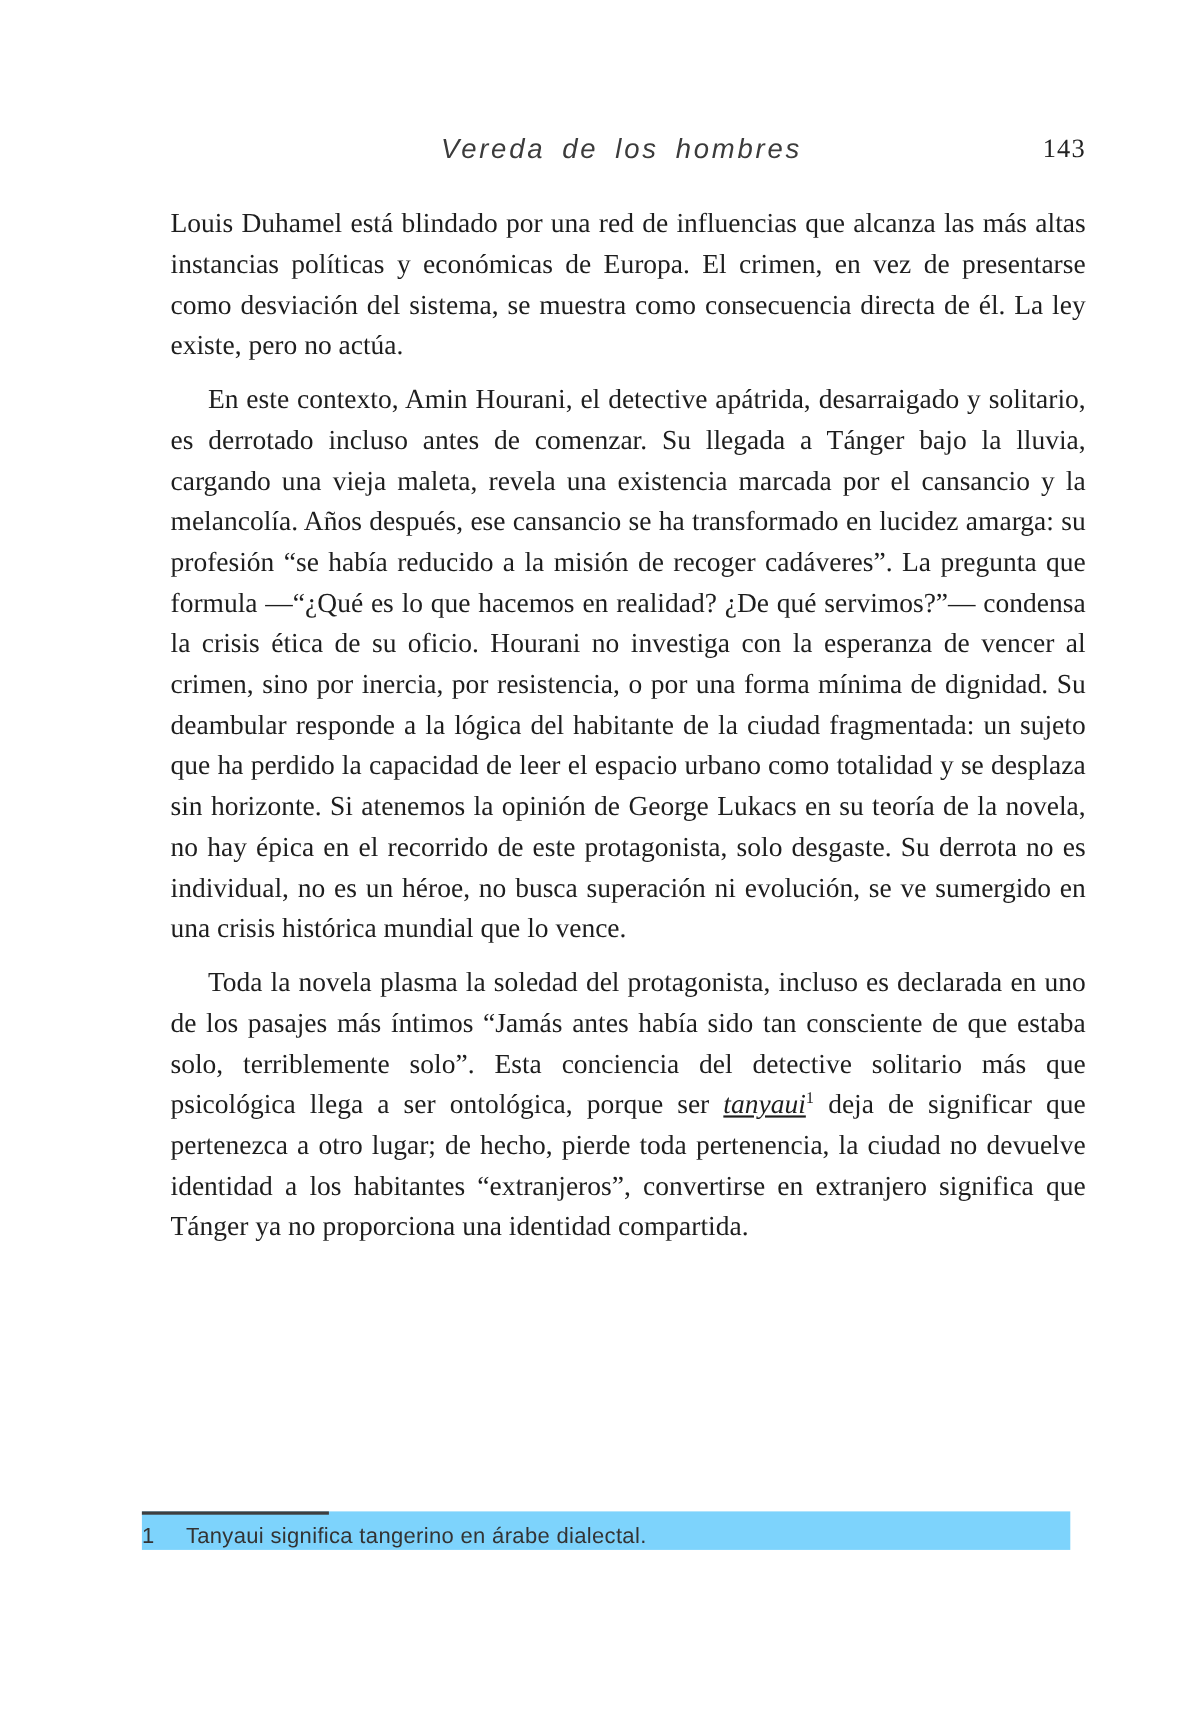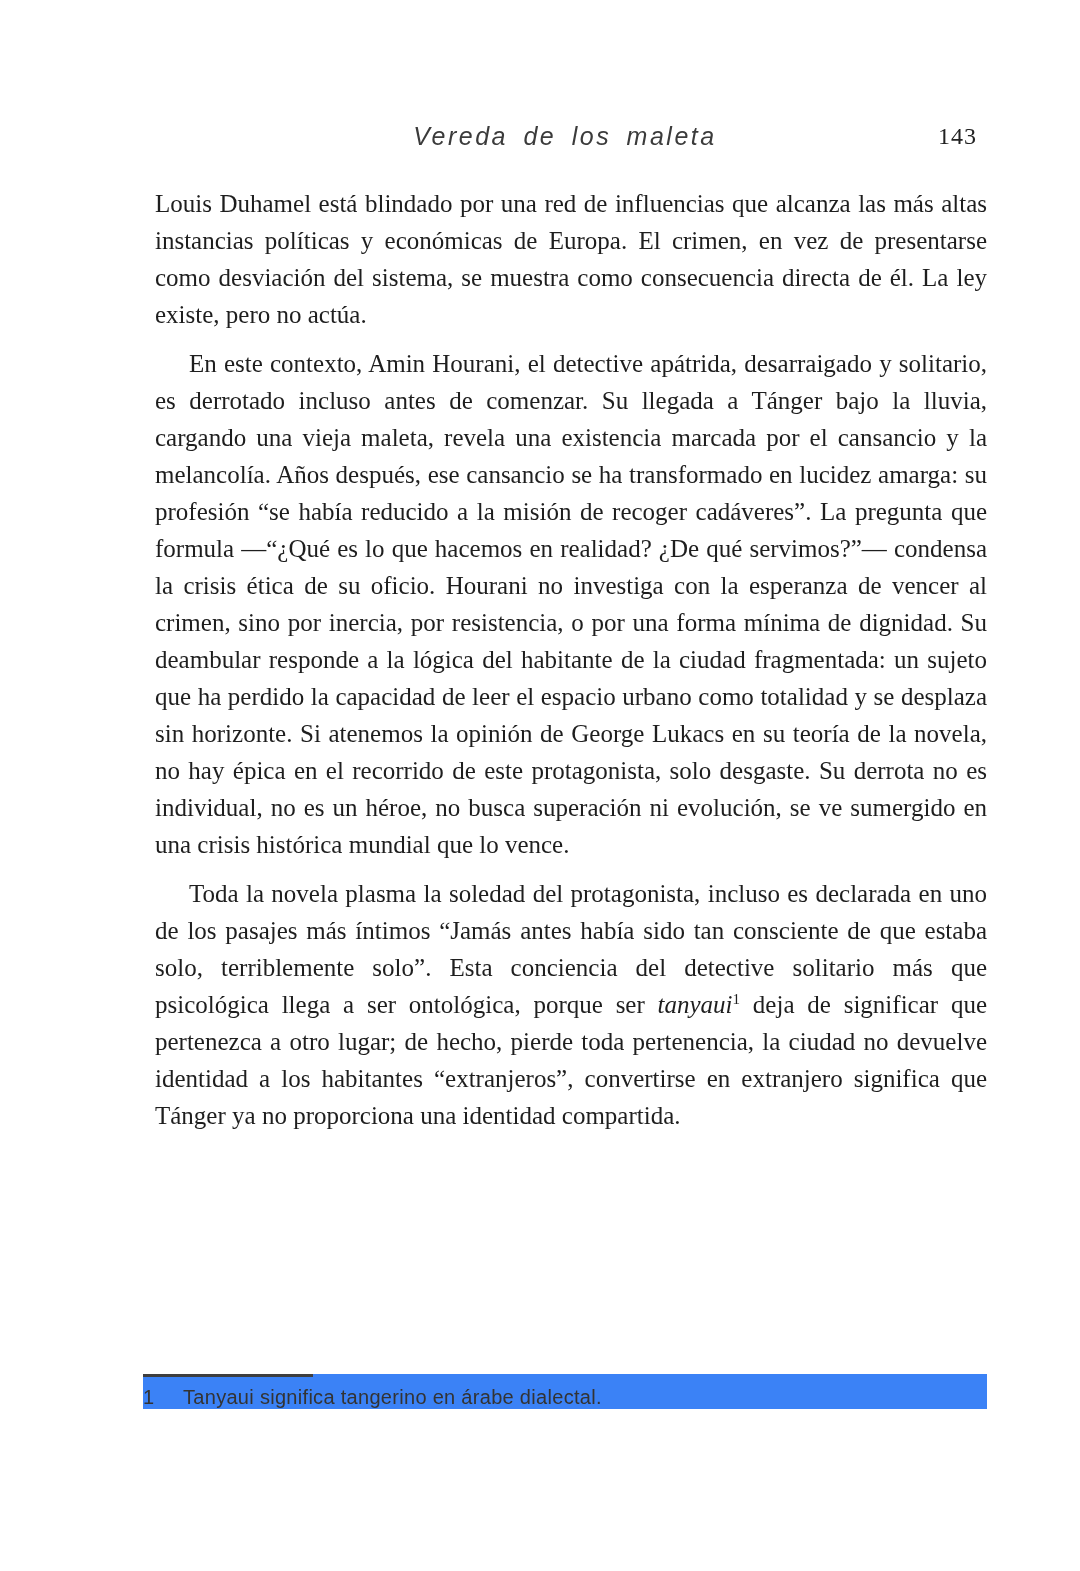--- a/index.html
+++ b/index.html
@@ -26,21 +26,21 @@
     text-align: center;
     font-family: "Liberation Sans", sans-serif;
     font-style: italic;
     font-size: 25px;
     letter-spacing: 2.5px;
     word-spacing: 6px;
     color: #3b3b3b;
   }
   .page-number {
     position: absolute;
-    right: 10px;
+    right: 0;
     top: 1px;
     font-family: "Liberation Serif", serif;
     font-size: 24px;
     letter-spacing: 1px;
     color: #222222;
   }
 
   
   .body-text {
     position: absolute;
@@ -53,34 +53,34 @@
     text-align: justify;
     text-justify: inter-word;
     hyphens: none;
     color: #1e1e1e;
   }
   .body-text p.para {
     margin: 0 0 12px 12px;
     padding: 0;
   }
   .body-text p.para.indent { text-indent: 34px; }
-  .seg-italic { font-style: italic; }
+  .seg-italic { font-style: italic; text-decoration: underline; }
   .seg-sup {
     font-size: 60%;
     vertical-align: super;
     line-height: 0;
   }
 
   
   .footnote-area {
     position: absolute;
-    left: 143px;
+    left: 129px;
     top: 1374px;
     width: 844px;
-    background: #3b82f6;
+    background: #7dd3fc;
   }
   .footnote-rule {
     width: 170px;
     height: 3px;
     background: #3e3e3e;
   }
   .footnote-line {
     margin-top: 9px;
     font-family: "Liberation Sans", sans-serif;
     font-size: 20px;
@@ -91,21 +91,21 @@
     display: inline-block;
     width: 40px;
   }
 </style>
 </head>
 <body>
 
 <div class="page">
 
   <header class="running-head">
-    <div class="head-title">Vereda de los maleta</div>
+    <div class="head-title">Vereda de los hombres</div>
     <div class="page-number">143</div>
   </header>
 
   <main class="body-text">
       <p class="para"><span>Louis Duhamel está blindado por una red de influencias que alcanza las más altas instancias políticas y económicas de Europa. El crimen, en vez de presentarse como desviación del sistema, se muestra como consecuencia directa de él. La ley existe, pero no actúa.</span></p>
       <p class="para indent"><span>En este contexto, Amin Hourani, el detective apátrida, desarraigado y solitario, es derrotado incluso antes de comenzar. Su llegada a Tánger bajo la lluvia, cargando una vieja maleta, revela una existencia marcada por el cansancio y la melancolía. Años después, ese cansancio se ha transformado en lucidez amarga: su profesión “se había reducido a la misión de recoger cadáveres”. La pregunta que formula —“¿Qué es lo que hacemos en realidad? ¿De qué servimos?”— condensa la crisis ética de su oficio. Hourani no investiga con la esperanza de vencer al crimen, sino por inercia, por resistencia, o por una forma mínima de dignidad. Su deambular responde a la lógica del habitante de la ciudad fragmentada: un sujeto que ha perdido la capacidad de leer el espacio urbano como totalidad y se desplaza sin horizonte. Si atenemos la opinión de George Lukacs en su teoría de la novela, no hay épica en el recorrido de este protagonista, solo desgaste. Su derrota no es individual, no es un héroe, no busca superación ni evolución, se ve sumergido en una crisis histórica mundial que lo vence.</span></p>
       <p class="para indent"><span>Toda la novela plasma la soledad del protagonista, incluso es declarada en uno de los pasajes más íntimos “Jamás antes había sido tan consciente de que estaba solo, terriblemente solo”. Esta conciencia del detective solitario más que psicológica llega a ser ontológica, porque ser </span><span class="seg-italic">tanyaui</span><span class="seg-sup">1</span><span> deja de significar que pertenezca a otro lugar; de hecho, pierde toda pertenencia, la ciudad no devuelve identidad a los habitantes “extranjeros”, convertirse en extranjero significa que Tánger ya no proporciona una identidad compartida.</span></p>
     </main>
 
   <footer class="footnote-area">

